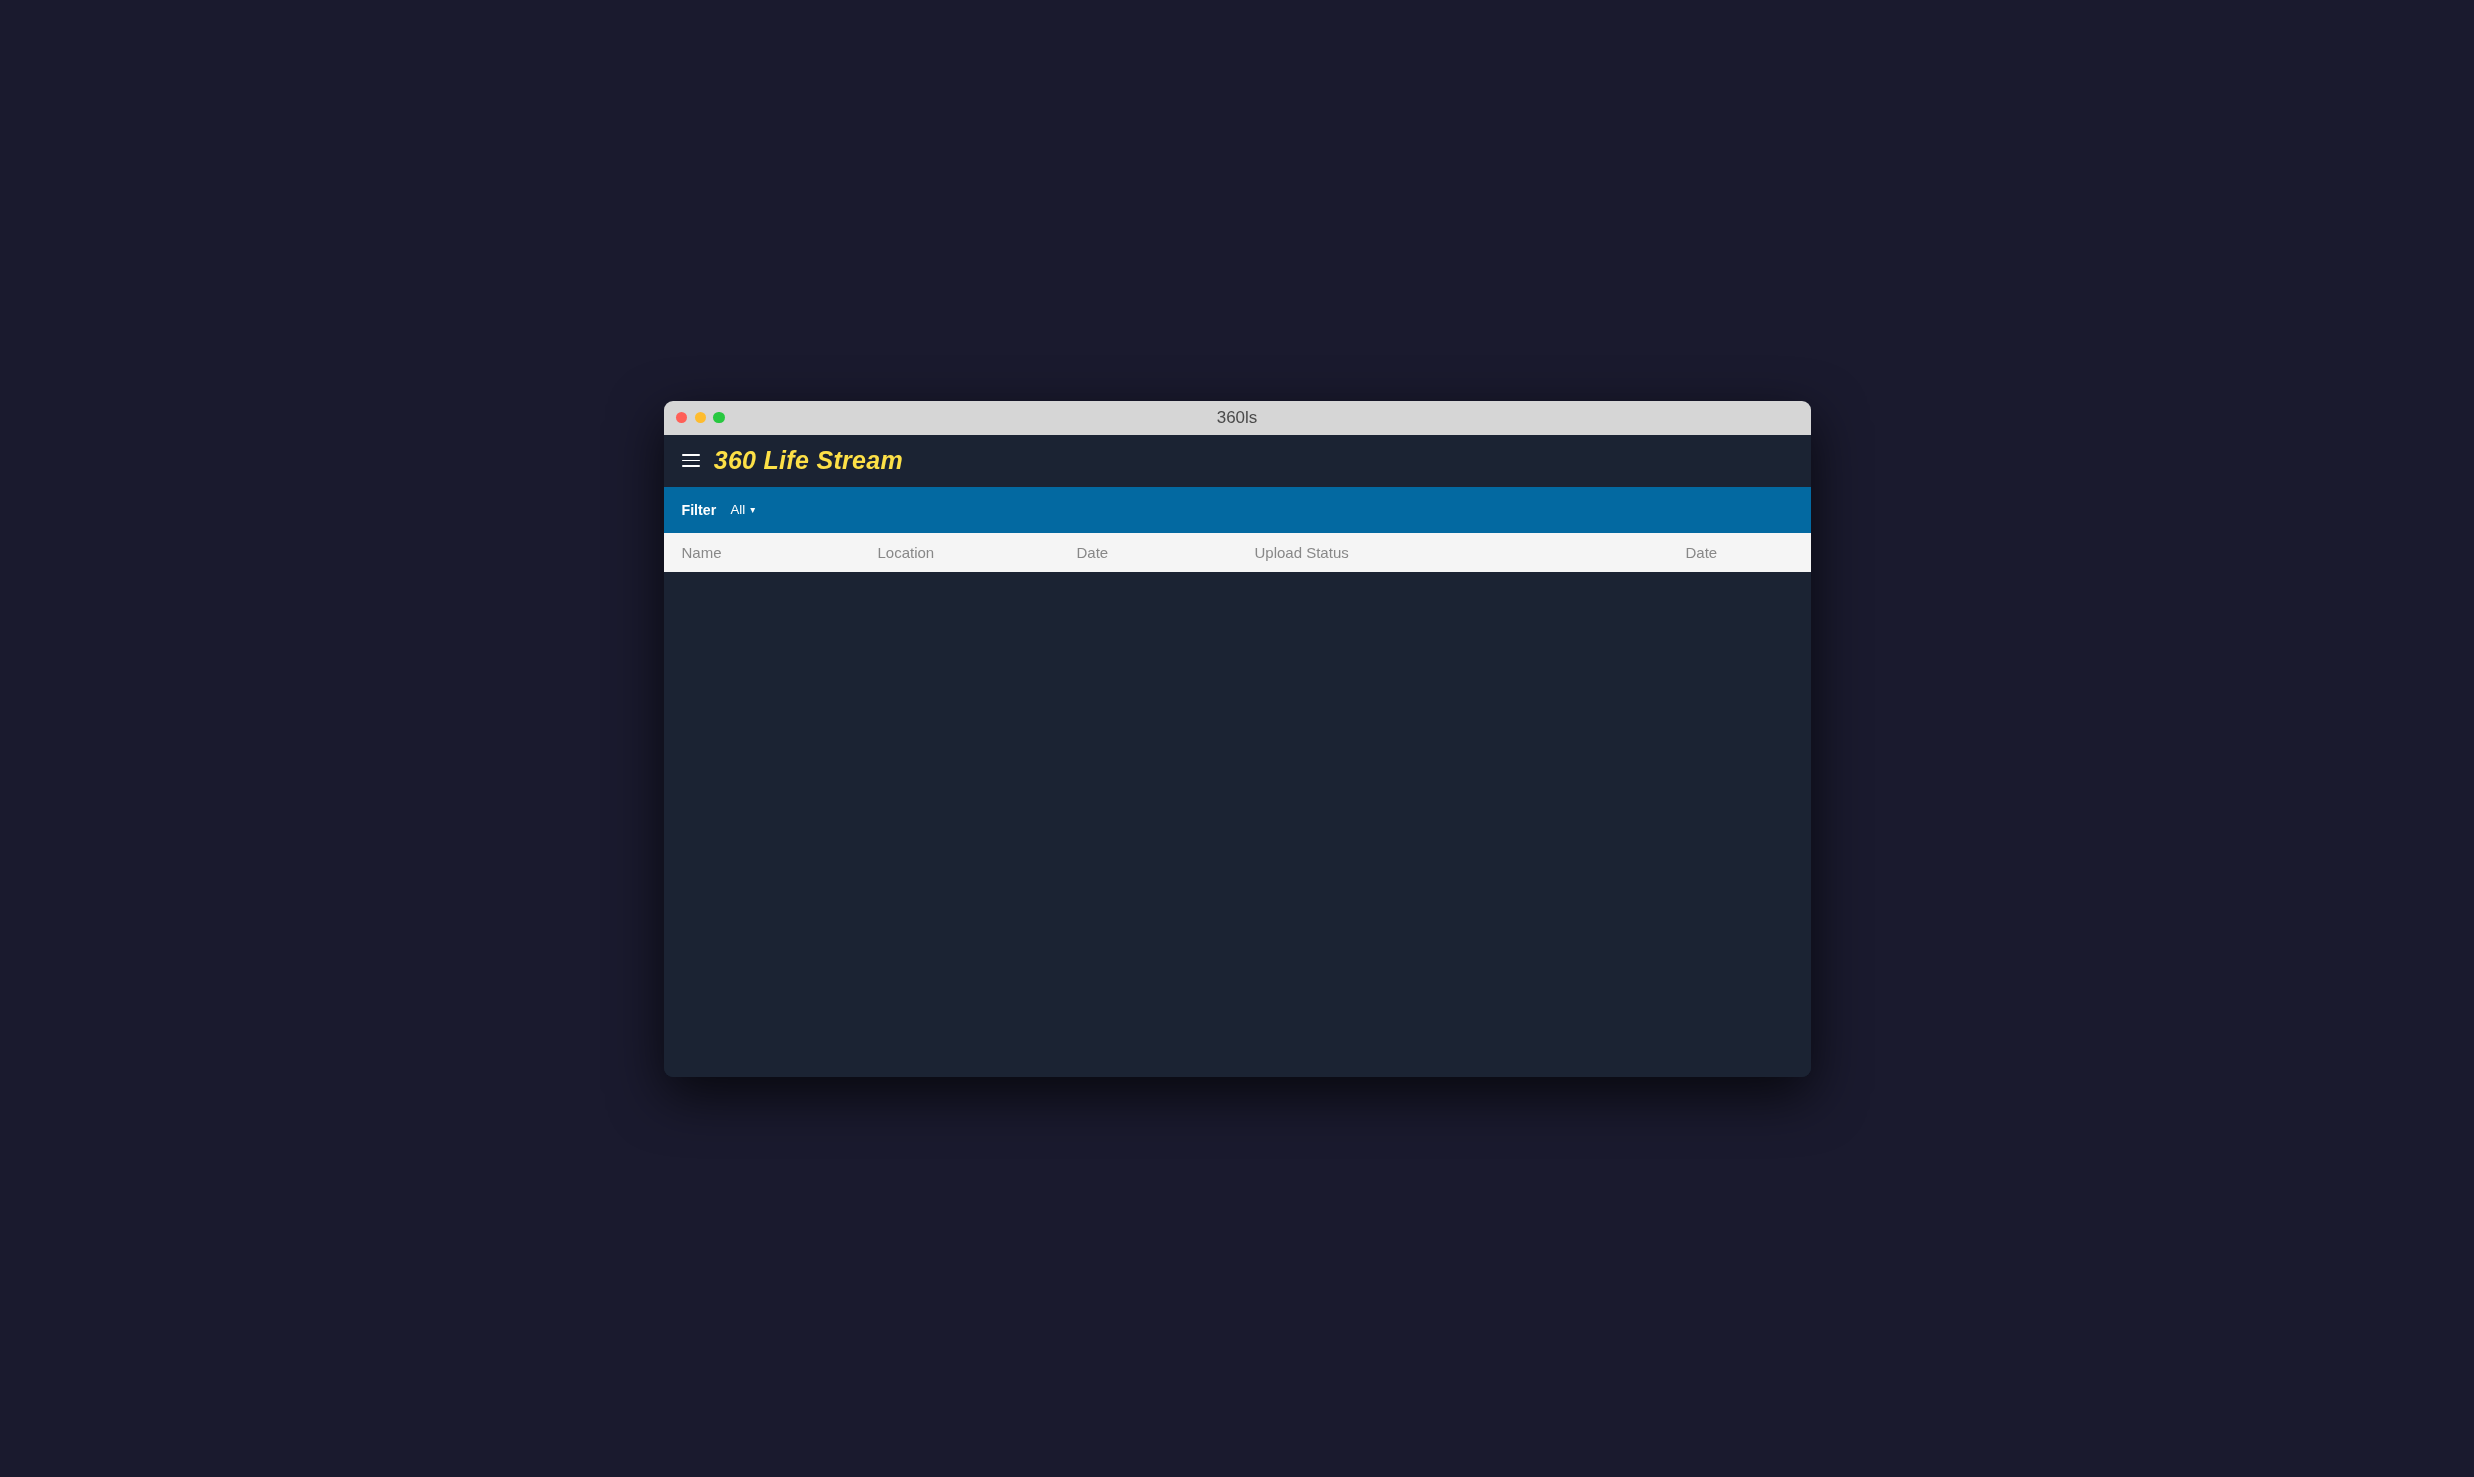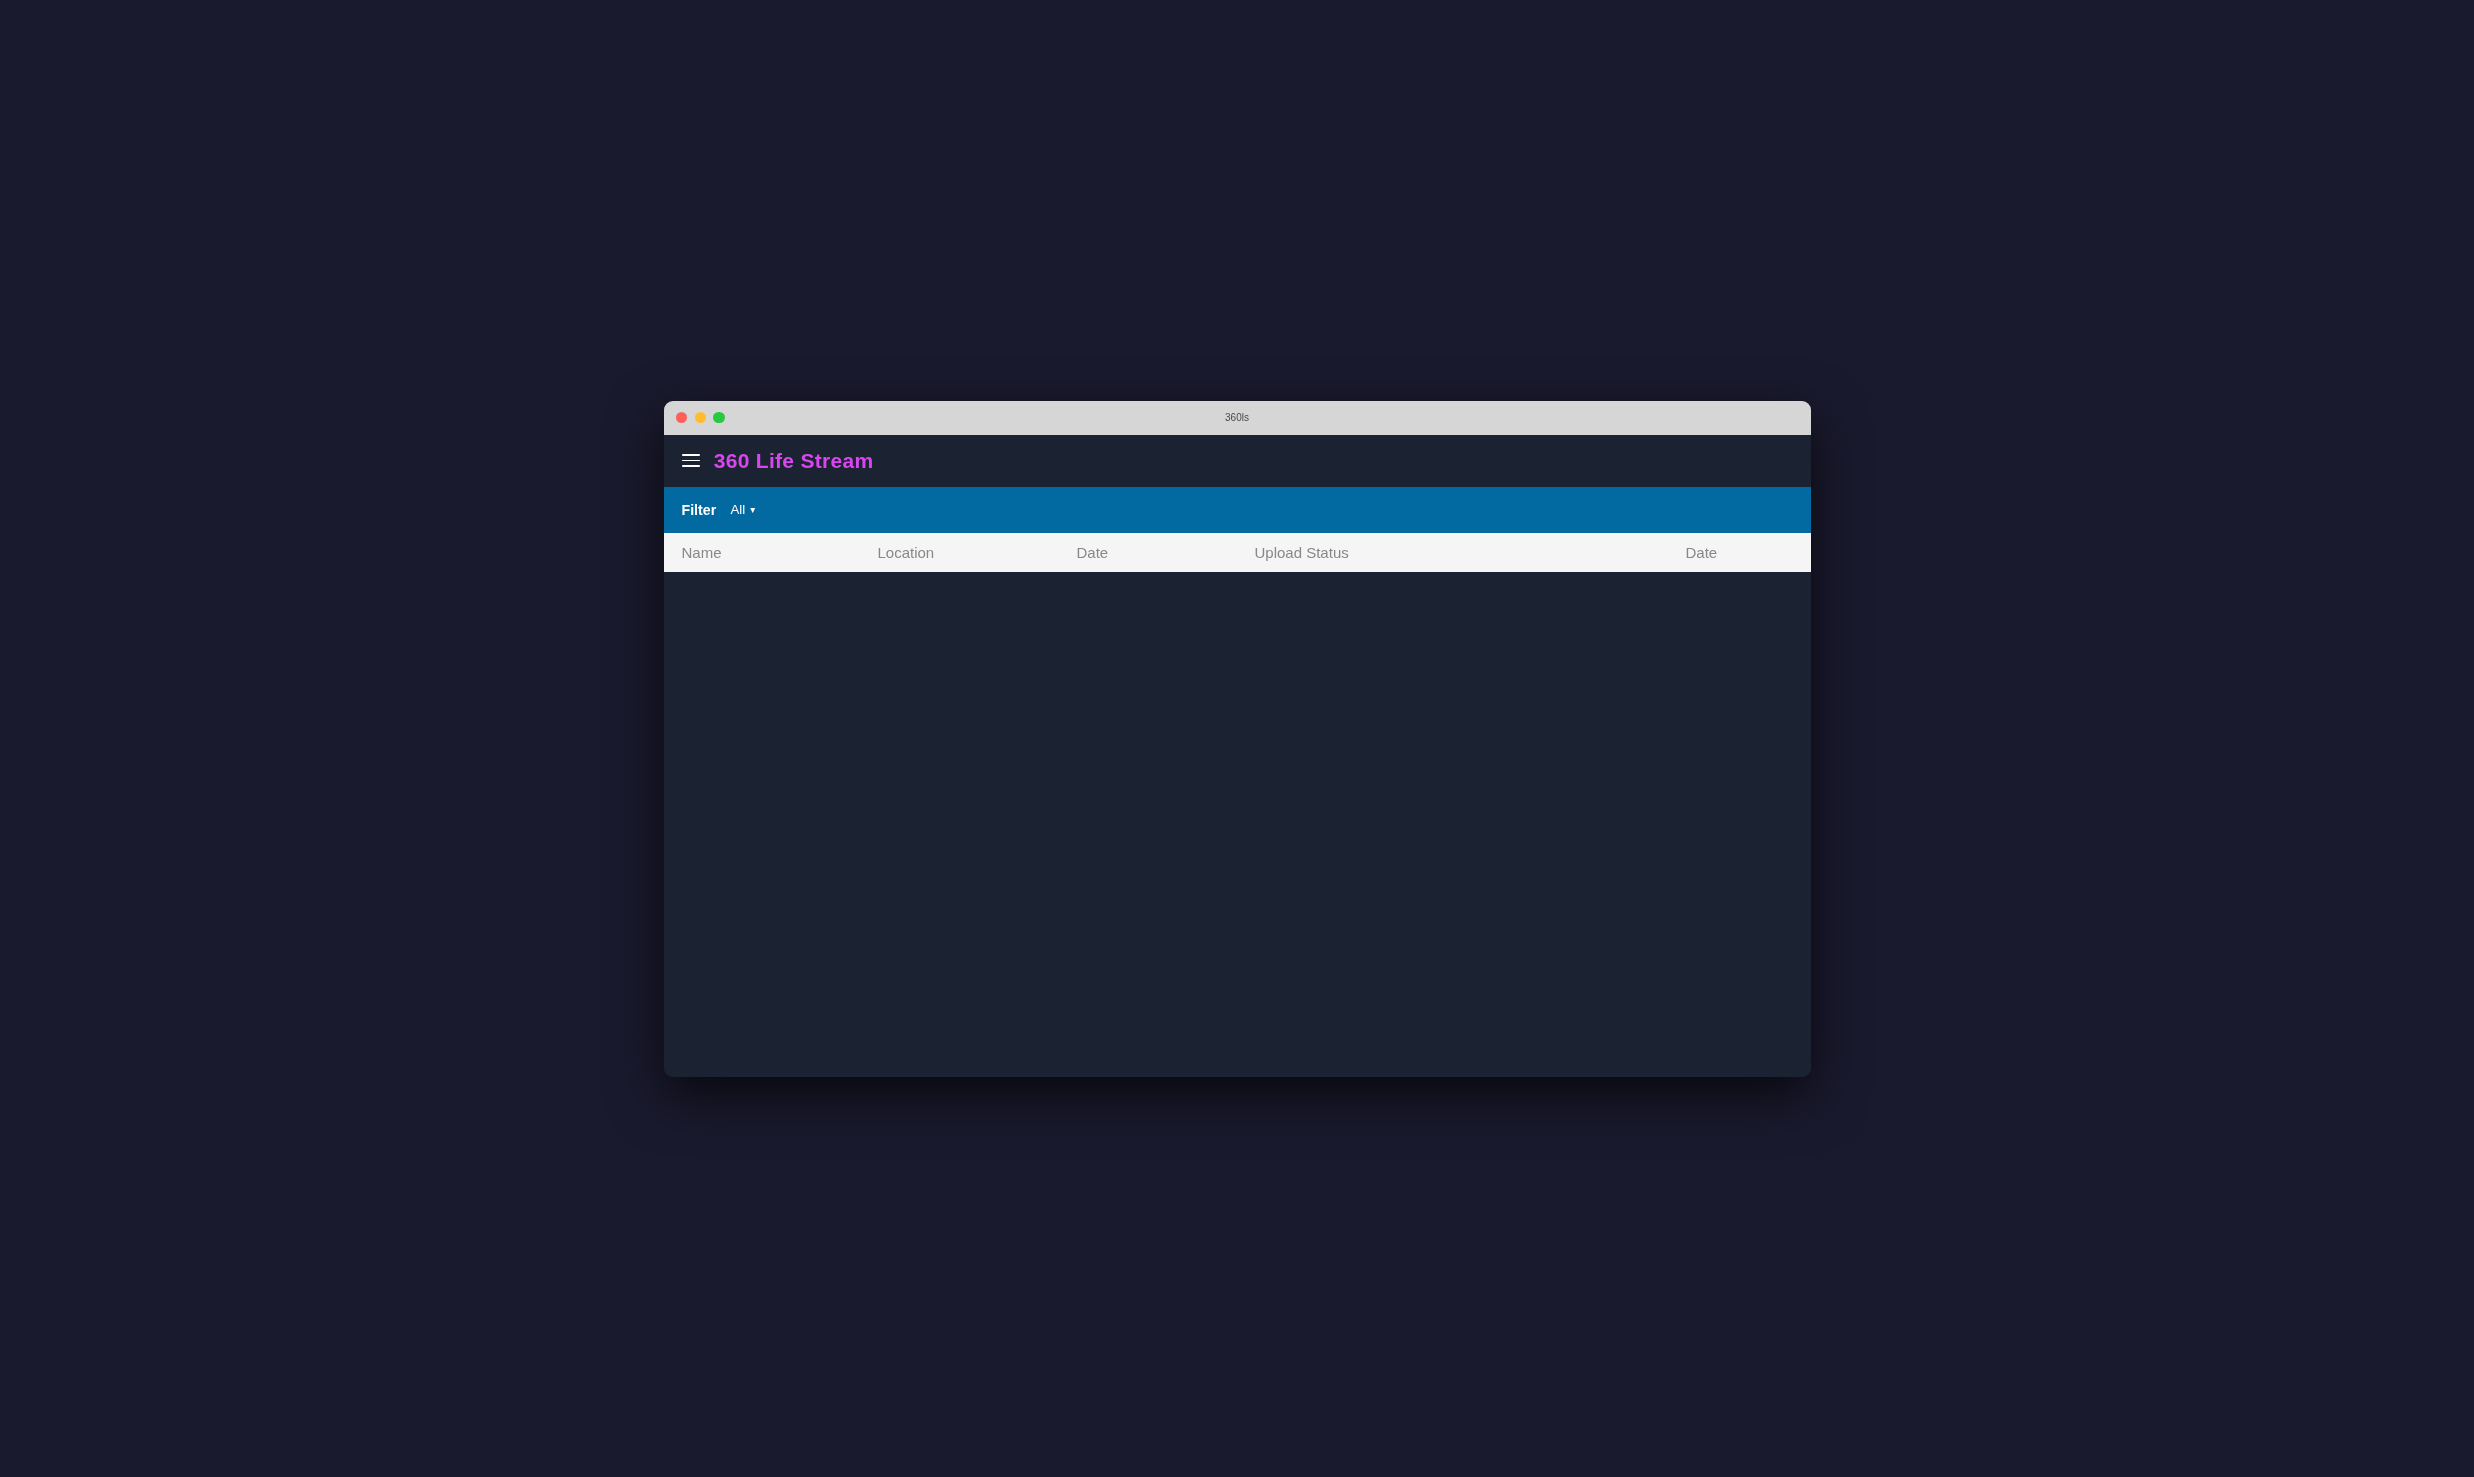--- a/index.html
+++ b/index.html
@@ -60,21 +60,21 @@
 
     .window-btn.minimize {
       background: #febc2e;
     }
 
     .window-btn.maximize {
       background: #28c840;
     }
 
     .title-bar-text {
-      font-size: 10px;
+      font-size: 17px;
       color: #4a4a4a;
       font-weight: 500;
     }
 
     .app-header {
       background: #1b2333;
       height: 52px;
       display: flex;
       align-items: center;
       padding: 0 18px;
@@ -93,24 +93,25 @@
 
     .hamburger-icon span {
       display: block;
       width: 18px;
       height: 1.8px;
       background: #ffffff;
       border-radius: 0.9px;
     }
 
     .app-title {
-      color: #d946ef;
-      font-size: 21px;
+      color: #fde047;
+      font-size: 25px;
       font-weight: 600;
       letter-spacing: 0.3px;
+      font-style: italic;
     }
 
     .filter-bar {
       background: #0369a1;
       height: 46px;
       display: flex;
       align-items: center;
       padding: 0 18px;
       gap: 14.2px;
       flex-shrink: 0;

